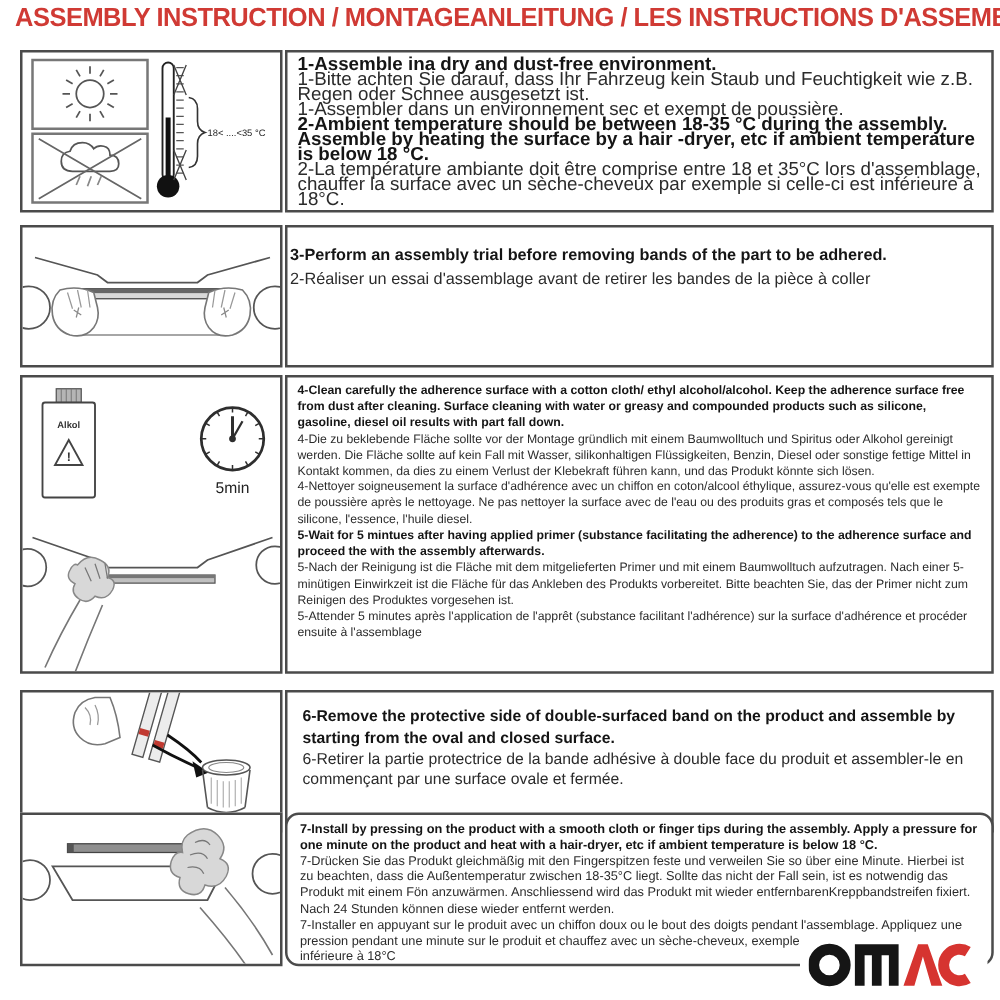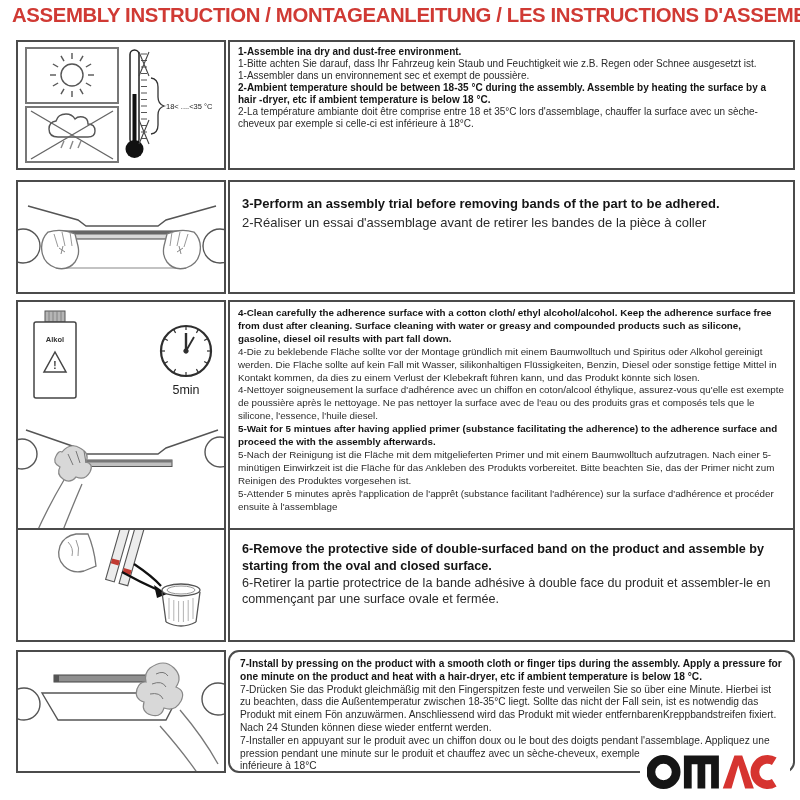--- a/index.html
+++ b/index.html
@@ -13,27 +13,27 @@
     white-space:nowrap;transform:scaleX(0.97);
   }
   .illus,.tbox{
     position:absolute;background:#fff;border:2px solid #4b4b4b;box-sizing:border-box;
   }
   .illus{left:16px;width:210px;overflow:hidden;}
   .tbox{left:228px;width:567px;overflow:hidden;}
   .r1{top:40px;height:130px;}
   .r2{top:180px;height:114px;}
   .r3{top:300px;height:239px;}
-  .r4{top:528px;height:114px;}
+  .r4{top:552px;height:114px;}
   .r5{top:650px;height:123px;}
   .tbox p{margin:0;}
   .tbox .en{font-weight:bold;color:#151515;}
   .sec-gap{margin-top:7px;}
-  .tbox.r1{font-size:10px;line-height:12px;padding:4px 8px;}
-  .tbox.r2{font-size:13px;line-height:18.5px;padding:13px 12px;}
+  .tbox.r1{font-size:15px;line-height:12px;padding:4px 8px;}
+  .tbox.r2{font-size:13px;line-height:18.5px;padding:13px 2px;}
   .tbox.r3{font-size:9.8px;line-height:12.9px;padding:5px 8px;}
   .tbox.r4{font-size:12.6px;line-height:16.8px;padding:11px 12px;}
   .tbox.r5{font-size:10.2px;line-height:12.8px;padding:6px 10px;border-radius:11px;}
   .logo{
     position:absolute;left:640px;top:746px;width:150px;height:52px;background:#fff;
     display:flex;align-items:center;justify-content:center;
   }
   .sr-only{position:absolute;width:1px;height:1px;overflow:hidden;clip:rect(0 0 0 0);white-space:nowrap;}
   svg text{font-family:"Liberation Sans",sans-serif;}
 </style>

